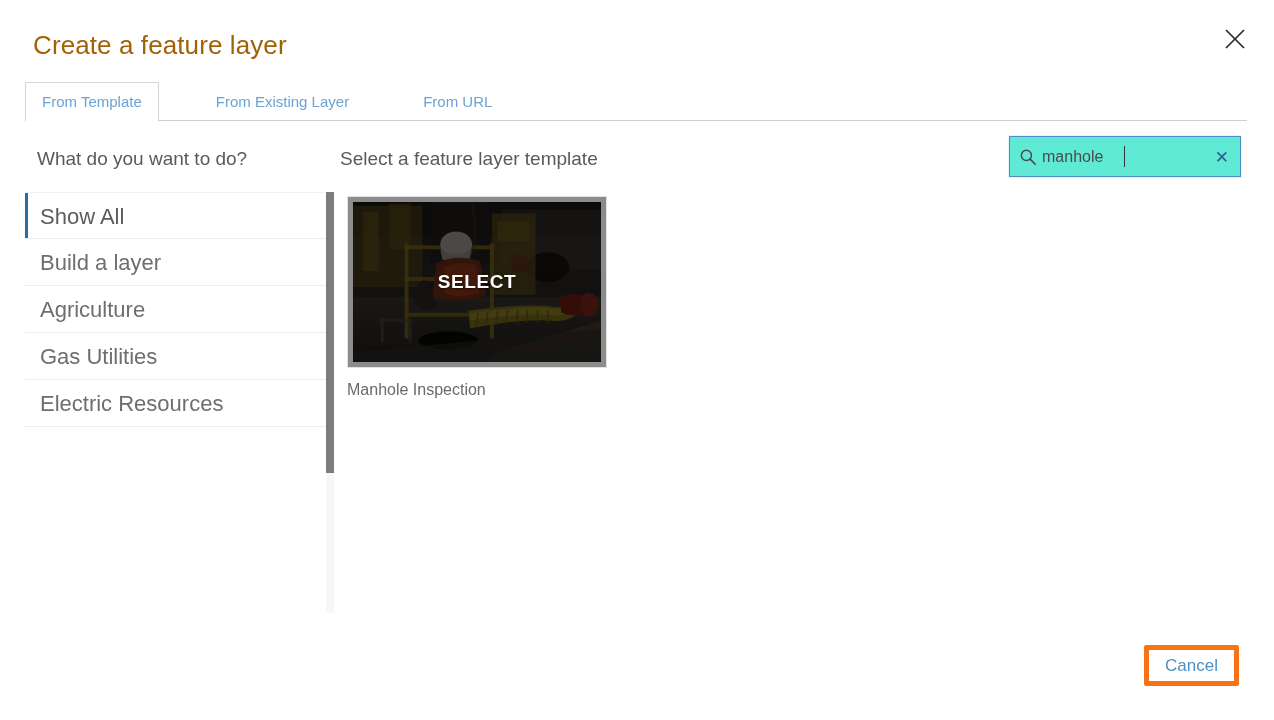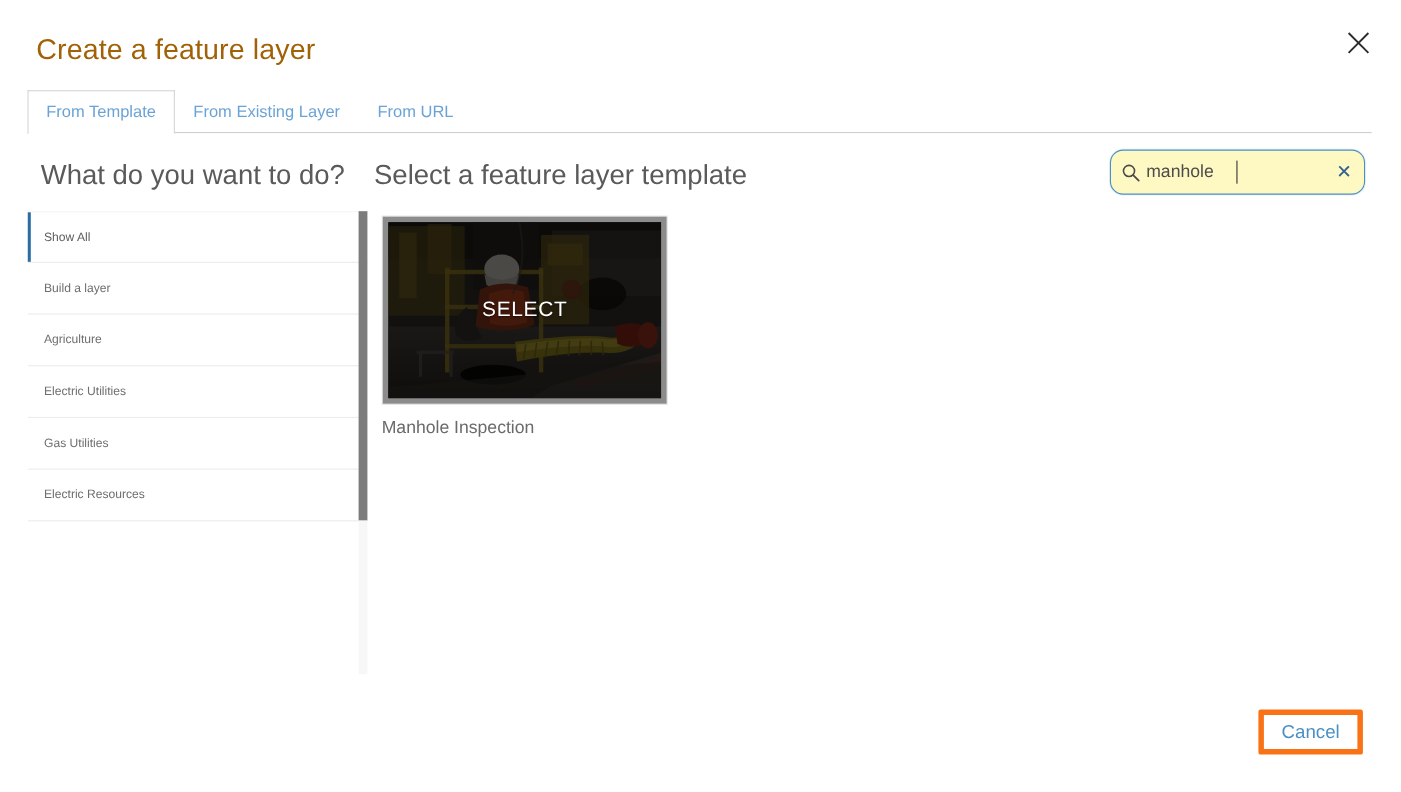--- a/index.html
+++ b/index.html
@@ -66,20 +66,21 @@
     bottom: 0;
     height: 1px;
     background: #cfcfcf;
   }
   .tabs {
     position: absolute;
     left: 0;
     bottom: 0;
     display: flex;
     align-items: flex-end;
+    gap: 40px;
   }
   .tab {
     position: relative;
     font-size: 15px;
     color: #6ba3d6;
     padding: 9px 16px 10px 16px;
     line-height: 19px;
     cursor: pointer;
     white-space: nowrap;
     background: transparent;
@@ -94,40 +95,40 @@
     border-bottom: 1px solid #ffffff;
     color: #6ba3d6;
     z-index: 2;
     margin-bottom: -1px;
     height: 40px;
   }
 
   
   .heading {
     position: absolute;
-    font-size: 25px;
+    font-size: 19px;
     font-weight: 400;
     color: #5a5a5a;
     line-height: 24px;
     white-space: nowrap;
   }
   #heading-left  { left: 37px;  top: 147px; }
   #heading-right { left: 340px; top: 147px; }
 
   
   .search-wrap {
     position: absolute;
     left: 1009px;
     top: 136px;
     width: 232px;
     height: 41px;
     border: 1px solid #4a90c4;
-    border-radius: 12px;
+    border-radius: 0;
     box-sizing: border-box;
-    background: #fef9c3;
+    background: #5eead4;
     display: flex;
     align-items: center;
     box-shadow: 0 0 0 1px rgba(74,144,196,0.10);
   }
   .search-icon {
     margin-left: 9px;
     width: 18px;
     height: 18px;
     flex: none;
     display: block;
@@ -180,21 +181,21 @@
     position: absolute;
     left: 0;
     top: 0;
     width: 310px;
   }
   .cat-item {
     position: relative;
     height: 47px;
     line-height: 47px;
     padding-left: 15px;
-    font-size: 11px;
+    font-size: 22px;
     color: #6e6e6e;
     border-bottom: 1px solid #ececec;
     box-sizing: border-box;
     cursor: pointer;
     white-space: nowrap;
   }
   .cat-item:first-child { border-top: 1px solid #f2f2f2; }
   .cat-item.selected::before {
     content: "";
     position: absolute;
@@ -251,21 +252,21 @@
     inset: 0;
     background: rgba(0,0,0,0.45);
     display: flex;
     align-items: center;
     justify-content: center;
   }
   .card-select-label {
     color: #ffffff;
     font-size: 19px;
     letter-spacing: 0.6px;
-    font-weight: 400;
+    font-weight: 700;
     text-shadow: 0 1px 2px rgba(0,0,0,0.6);
   }
   .card-caption {
     position: absolute;
     left: 347px;
     top: 378px;
     font-size: 16px;
     color: #6a6a6a;
     line-height: 24px;
     white-space: nowrap;
@@ -329,21 +330,20 @@
     <input class="search-input" type="text" value="manhole" placeholder="Search" style="">
     <span class="caret"></span>
     <span class="search-clear">✕</span>
   </div>
 
   <div class="cat-list-clip">
     <div class="cat-list" id="cat-list">
         <div class="cat-item selected"><span>Show All</span></div>
         <div class="cat-item"><span>Build a layer</span></div>
         <div class="cat-item"><span>Agriculture</span></div>
-        <div class="cat-item"><span>Electric Utilities</span></div>
         <div class="cat-item"><span>Gas Utilities</span></div>
         <div class="cat-item"><span>Electric Resources</span></div>
       </div>
   </div>
   <div class="cat-scroll-track"></div>
   <div class="cat-scroll-thumb"></div>
 
   <div class="card">
     <div class="card-thumb">
       <svg viewBox="0 0 250 162" preserveAspectRatio="xMidYMid slice" aria-hidden="true">

